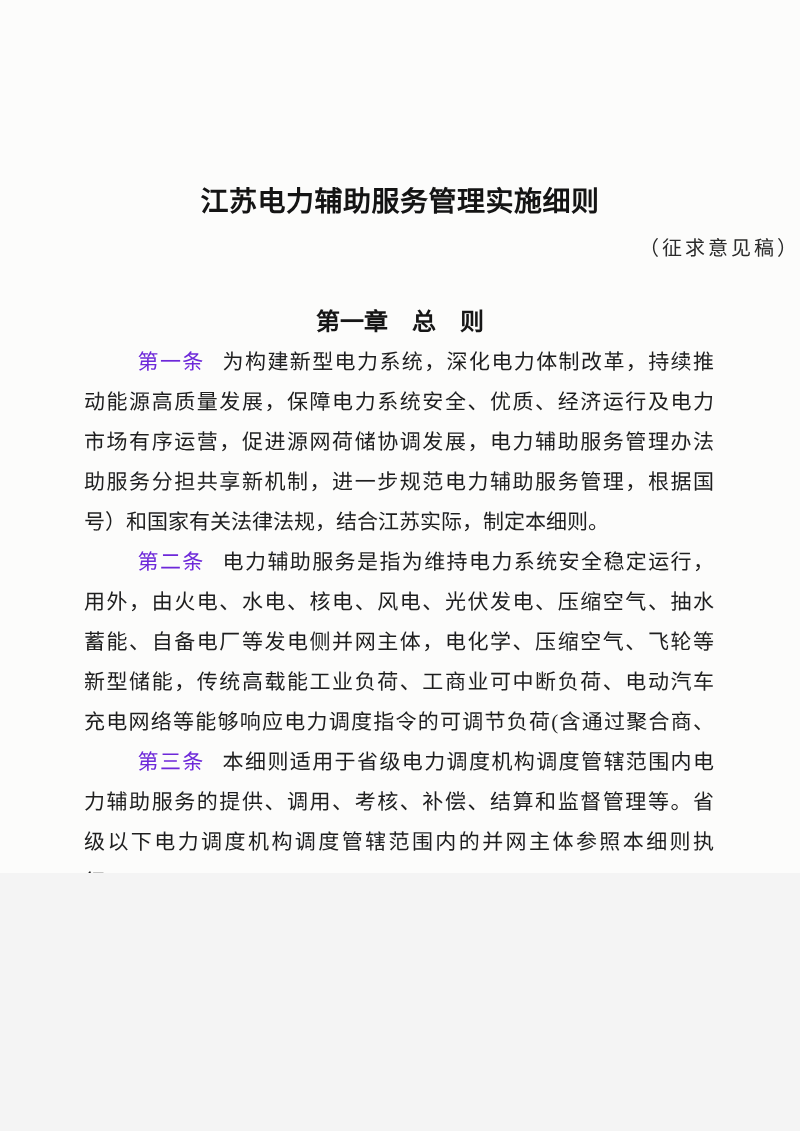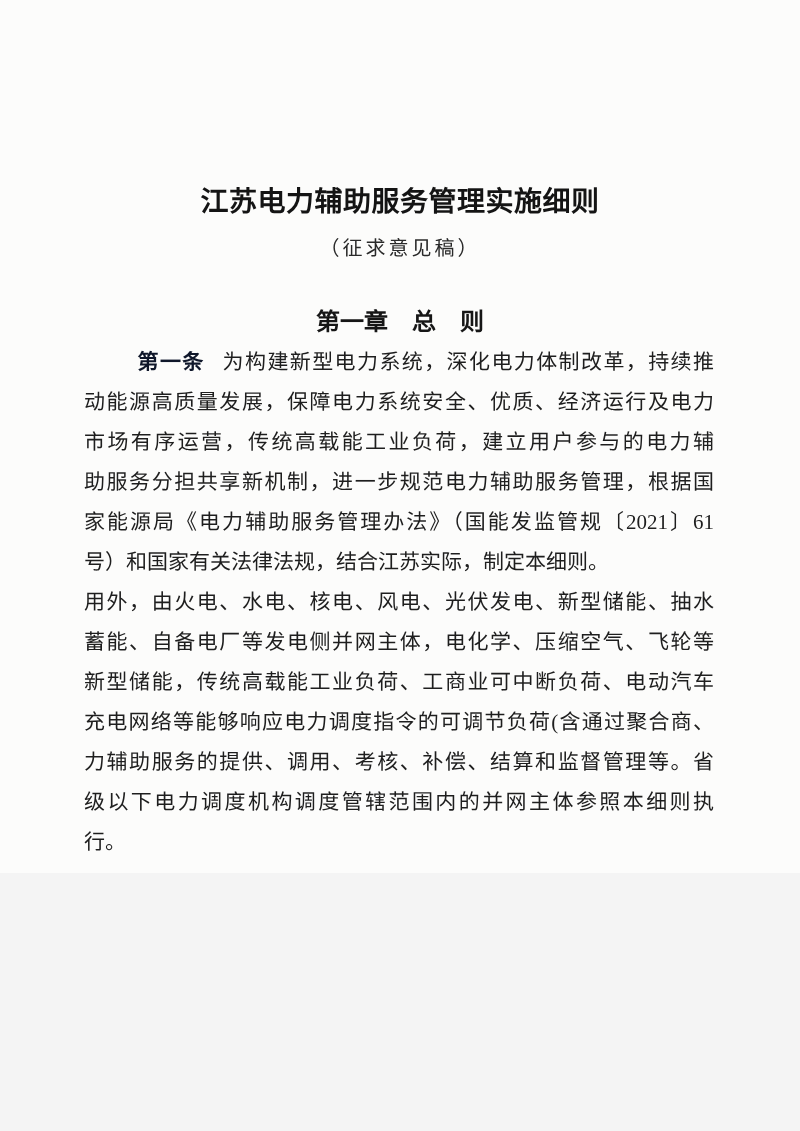--- a/index.html
+++ b/index.html
@@ -27,21 +27,21 @@
     font-size: 28px;
     font-weight: bold;
     letter-spacing: 0.5px;
     color: #141414;
   }
   .doc-subtitle {
     position: absolute;
     top: 232px;
     left: 0;
     width: 100%;
-    text-align: center;
+    text-align: right;
     font-size: 20px;
     letter-spacing: 3px;
     color: #2a2a2a;
   }
   .chapter-heading {
     position: absolute;
     top: 302px;
     left: 0;
     width: 100%;
     margin: 0;
@@ -65,22 +65,22 @@
     white-space: normal;
     overflow: visible;
   }
   .line.last {
     text-align-last: left;
   }
   .line.first {
     text-indent: 2.55em;
   }
   .article-label {
-    font-weight: bold;
-    color: #0f172a;
+    font-weight: normal;
+    color: #6d28d9;
     margin-right: 0.85em;
   }
   .page-number {
     position: absolute;
     top: 1038px;
     left: 0;
     width: 100%;
     text-align: center;
     font-size: 16px;
     letter-spacing: 2px;
@@ -93,27 +93,28 @@
 <div class="page">
   <h1 class="doc-title">江苏电力辅助服务管理实施细则</h1>
 
   <div class="doc-subtitle">（征求意见稿）</div>
 
   <h2 class="chapter-heading">第一章　总　则</h2>
 
   <div class="doc-body">
       <div class="line first"><span class="article-label">第一条</span><span>为构建新型电力系统，深化电力体制改革，持续推</span></div>
       <div class="line">动能源高质量发展，保障电力系统安全、优质、经济运行及电力</div>
-      <div class="line">市场有序运营，传统高载能工业负荷，建立用户参与的电力辅</div>
+      <div class="line">市场有序运营，促进源网荷储协调发展，电力辅助服务管理办法</div>
       <div class="line">助服务分担共享新机制，进一步规范电力辅助服务管理，根据国</div>
-      <div class="line">家能源局《电力辅助服务管理办法》（国能发监管规〔2021〕61</div>
       <div class="line last">号）和国家有关法律法规，结合江苏实际，制定本细则。</div>
-      <div class="line">用外，由火电、水电、核电、风电、光伏发电、新型储能、抽水</div>
+      <div class="line first"><span class="article-label">第二条</span><span>电力辅助服务是指为维持电力系统安全稳定运行，</span></div>
+      <div class="line">用外，由火电、水电、核电、风电、光伏发电、压缩空气、抽水</div>
       <div class="line">蓄能、自备电厂等发电侧并网主体，电化学、压缩空气、飞轮等</div>
       <div class="line">新型储能，传统高载能工业负荷、工商业可中断负荷、电动汽车</div>
       <div class="line">充电网络等能够响应电力调度指令的可调节负荷(含通过聚合商、</div>
+      <div class="line first"><span class="article-label">第三条</span><span>本细则适用于省级电力调度机构调度管辖范围内电</span></div>
       <div class="line">力辅助服务的提供、调用、考核、补偿、结算和监督管理等。省</div>
       <div class="line">级以下电力调度机构调度管辖范围内的并网主体参照本细则执</div>
       <div class="line last">行。</div>
     </div>
 
   <div class="page-number">- 1 -</div>
 </div>
 
 </body></html>

